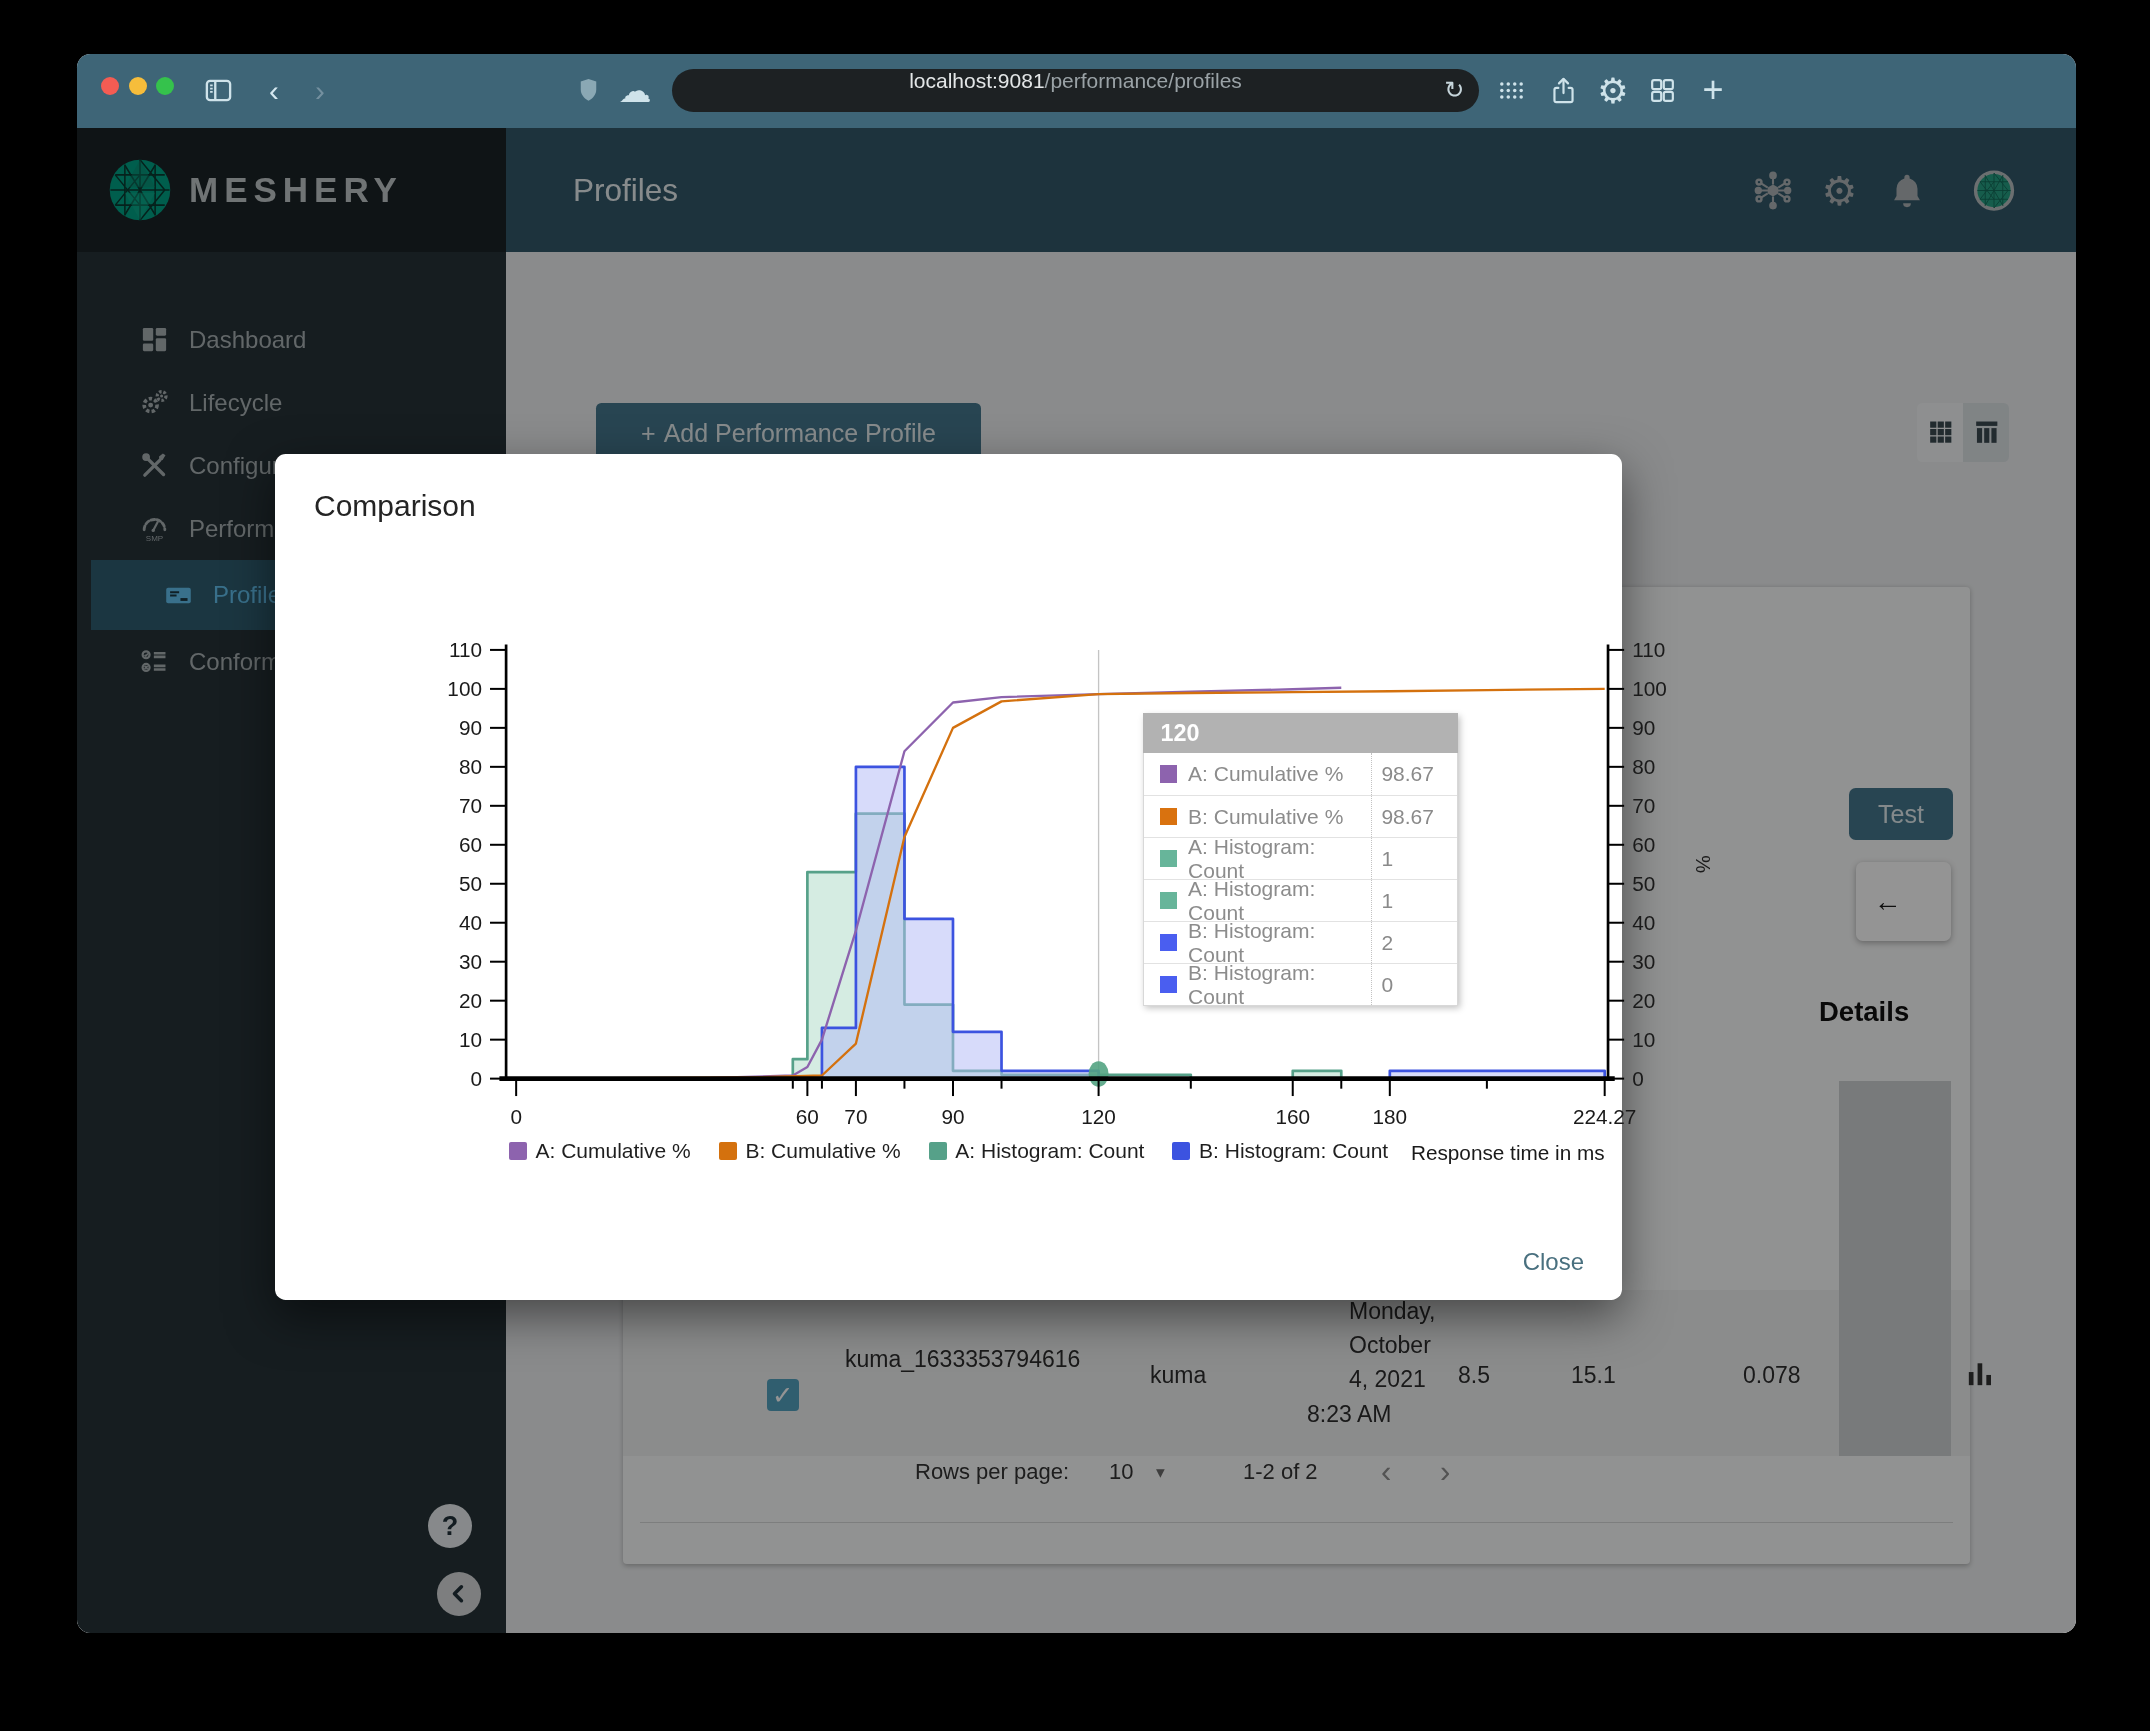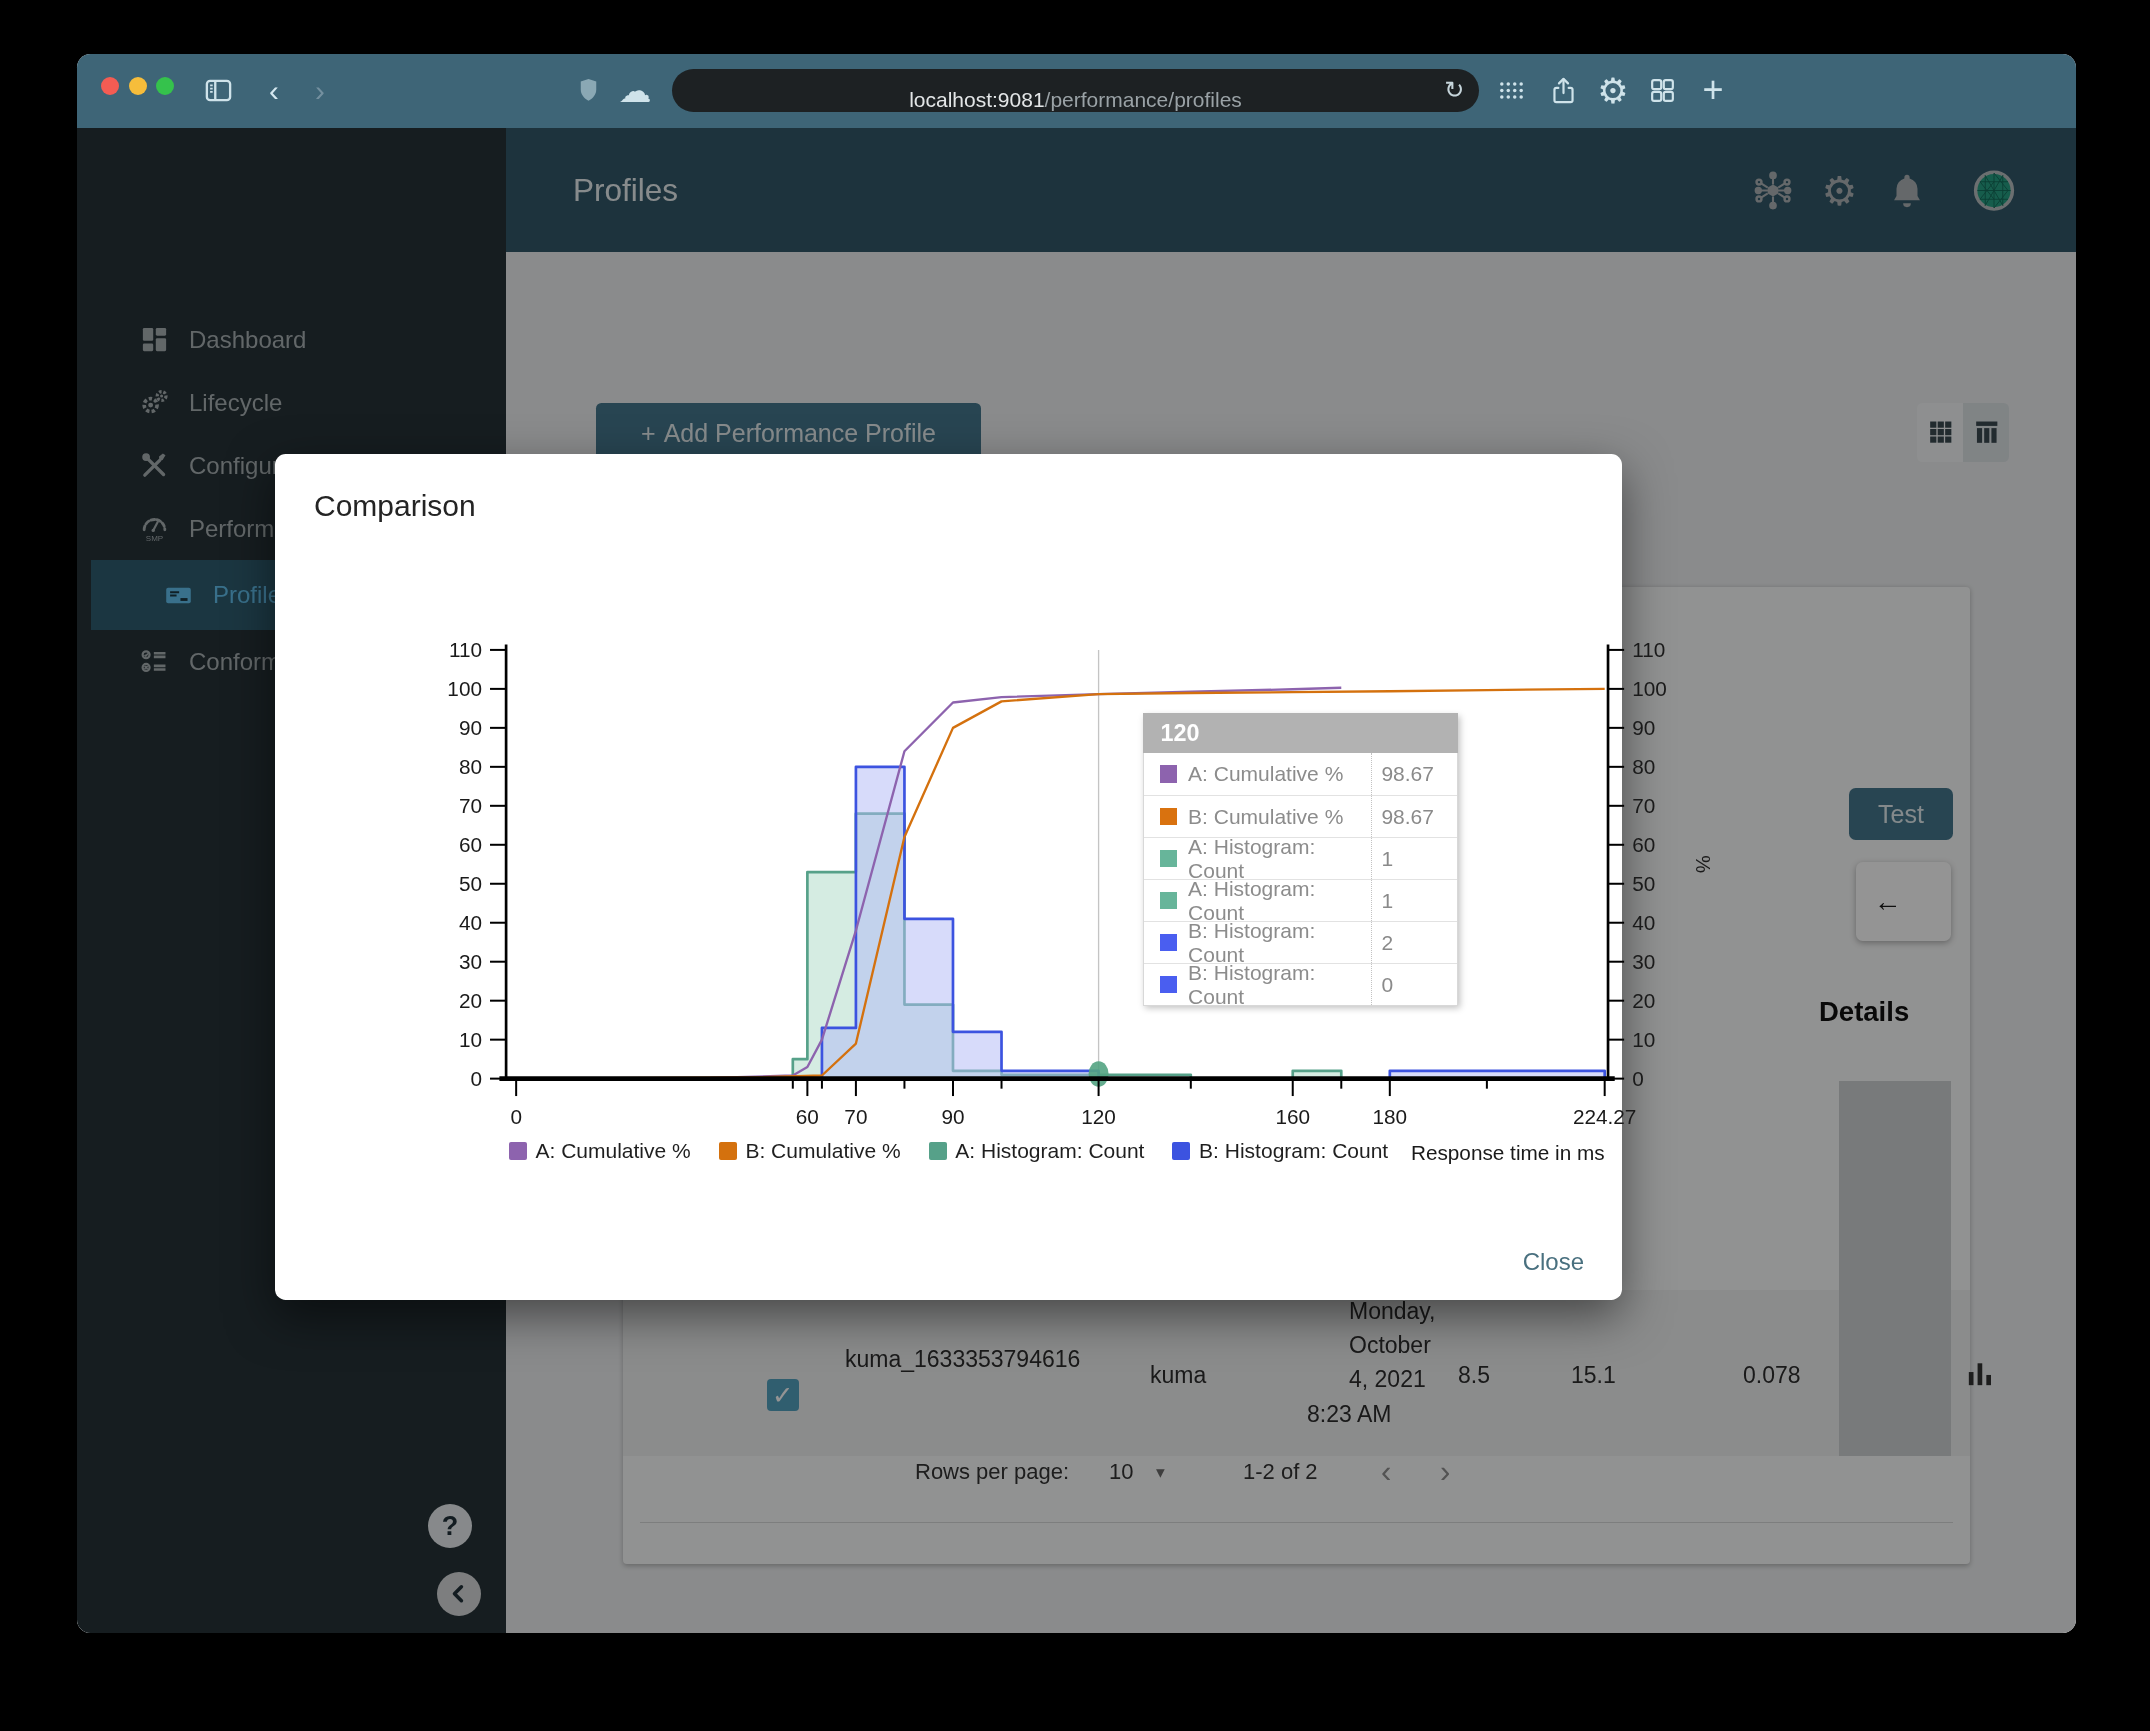--- a/index.html
+++ b/index.html
@@ -11,21 +11,21 @@
   #window{position:absolute;left:77px;top:54px;width:1999px;height:1579px;border-radius:13.4px;
     overflow:hidden;background:#eef0f1;}
 
   
   #chrome{position:absolute;left:0;top:0;width:100%;height:74px;background:#3e6577;}
   .tl{position:absolute;top:23.4px;width:18px;height:18px;border-radius:50%;}
   .chrome-ic{position:absolute;top:17.4px;width:38px;height:38px;display:flex;align-items:center;justify-content:center;color:#cfe3ea;}
   .chrome-ic svg{width:31px;height:31px;}
   .glyph{font-size:29.5px;line-height:1;}
   #url-pill{position:absolute;left:595px;top:15.4px;width:807px;height:43px;border-radius:21.4px;background:#1d2123;
-    display:flex;align-items:flex-end;justify-content:center;color:#e3e6e7;font-size:21px;}
+    display:flex;align-items:flex-start;justify-content:center;color:#e3e6e7;font-size:21px;}
   #url-pill .path{color:#9aa2a6;}
   #reload{position:absolute;right:14.7px;top:6.7px;font-size:24px;color:#c6d5db;}
 
   
   #page{position:absolute;left:0;top:74px;width:1999px;height:1505px;background:#eef0f1;}
 
   
   #appbar{position:absolute;left:429px;top:0;right:0;height:124px;background:#33596a;}
   #page-title{position:absolute;left:67px;top:50%;transform:translateY(-50%);font-size:31.5px;font-weight:500;color:#e9eff1;}
   .appbar-ic{position:absolute;top:50%;transform:translateY(-50%);width:47px;height:47px;display:flex;align-items:center;justify-content:center;color:#aeb4b7;}
@@ -195,20 +195,32 @@
             <circle cx="24" cy="24" r="21" fill="#27a184" stroke="#b9bfc1" stroke-width="4"></circle>
           <g stroke="#146a58" stroke-width="1">
             <path d="M5 24h38M8 14h32M8 34h32M14 6.5L14 41.5M24 4v40M34 6.5v35"></path>
             <path d="M8 14l16 20M24 4L40 24M8 34L24 14M24 44L40 24M14 7l20 34M34 7L14 41"></path>
           </g>
           </svg>
       </div>
     </div>
 
     <div id="sidebar">
+      <div id="logo-row">
+        <svg id="logo-mark" viewBox="0 0 48 48">
+          <circle cx="24" cy="24" r="22" fill="#00a385"></circle>
+          <g stroke="#0a3a31" stroke-width="1.1">
+            <path d="M2.5 24h43M6 13h36M6 35h36M13 5.5v37M24 2v44M35 5.5v37"></path>
+            <path d="M6 13l18 22M24 2l18 22M6 35L24 13M24 46l18-22M13 6l22 36M35 6L13 42"></path>
+          </g>
+          <path d="M24 2l11 20-22 0z" fill="#0d8a72" opacity="0.5"></path>
+          <path d="M24 46L13 26h22z" fill="#12b090" opacity="0.5"></path>
+        </svg>
+        <span id="brand">MESHERY</span>
+      </div>
       <div id="nav">
           <div class="nav-item">
             <span class="nav-icon">
               <svg viewBox="0 0 24 24" fill="currentColor">
                 <rect x="3" y="3" width="8" height="10" rx="1"></rect>
                 <rect x="13" y="3" width="8" height="6" rx="1"></rect>
                 <rect x="13" y="11" width="8" height="10" rx="1"></rect>
                 <rect x="3" y="15" width="8" height="6" rx="1"></rect>
               </svg>
             </span>

